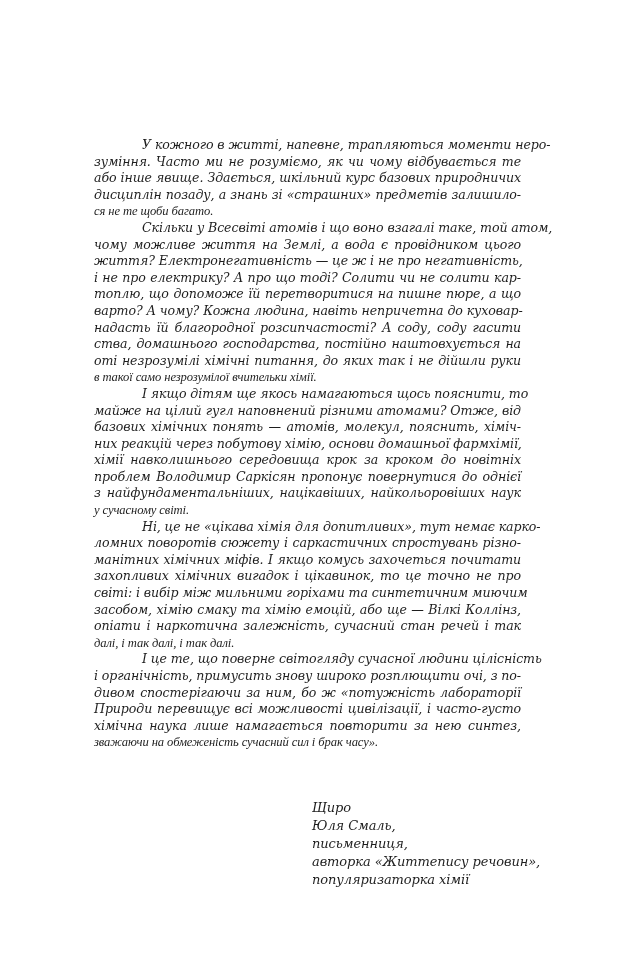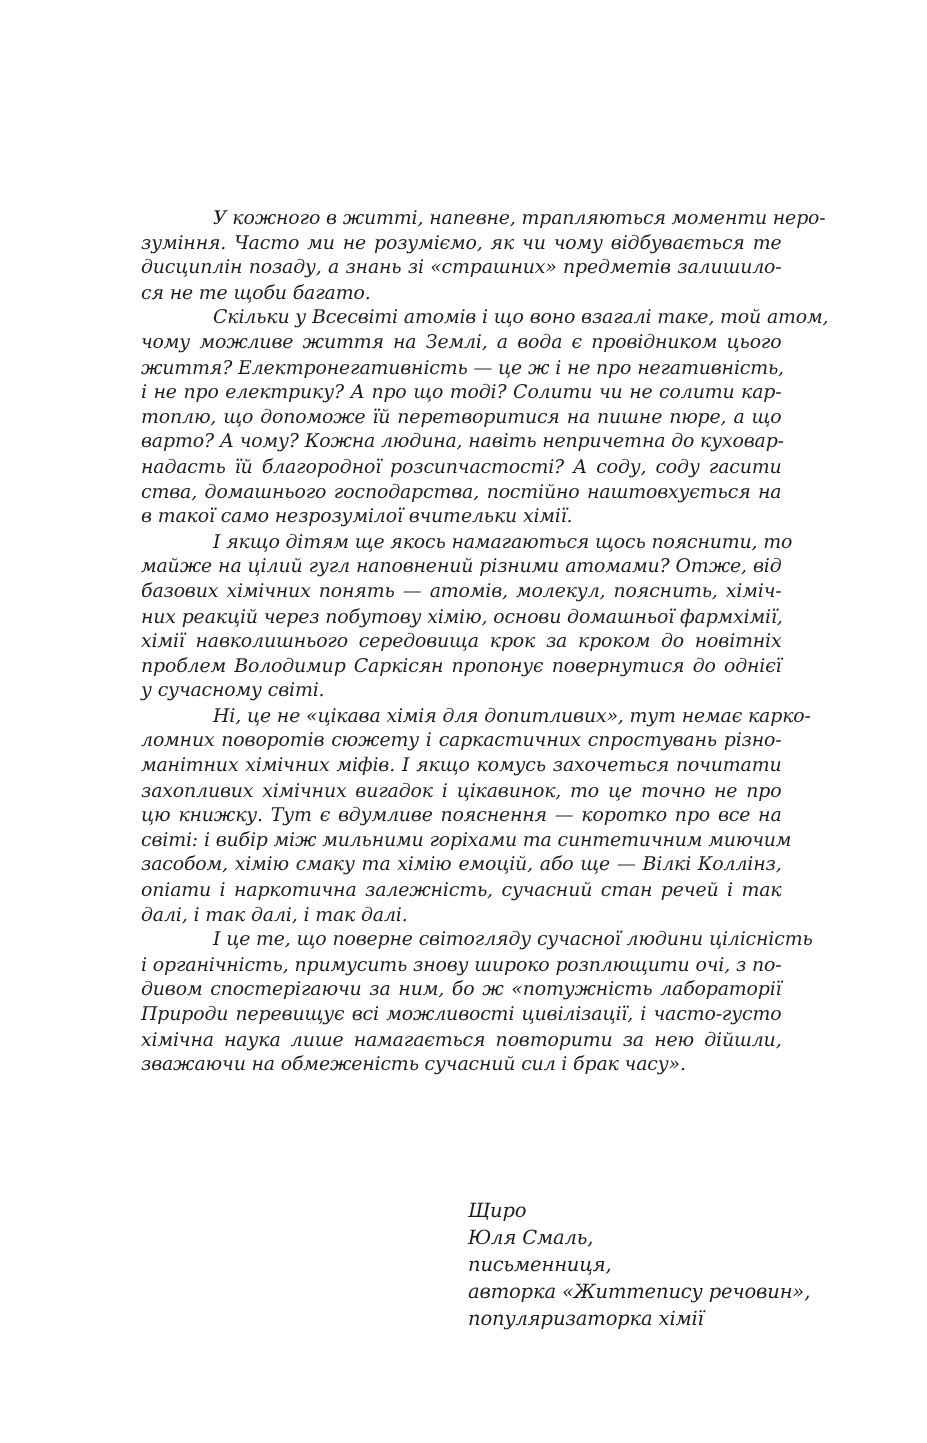--- a/index.html
+++ b/index.html
@@ -35,20 +35,21 @@
     text-align: justify;
     text-align-last: justify;
     height: 16.6px;
   }
   .line.indent {
     text-indent: 48px;
   }
   .line.last {
     text-align: center;
     text-align-last: left;
+    font-family: Liberation Serif, serif;
   }
   .signature-block {
     position: absolute;
     left: 312px;
     top: 766px;
     font-size: 13px;
     line-height: 18px;
     letter-spacing: -0.1px;
   }
   .signature-line {
@@ -58,60 +59,62 @@
   }
 </style>
 </head>
 <body>
 
 <div class="page" style="background: rgb(255, 255, 255); color: rgb(30, 30, 30); margin-top: 33px;">
   <div class="text-block">
       <div class="paragraph">
         <div class="line indent">У кожного в житті, напевне, трапляються моменти неро-</div>
         <div class="line">зуміння. Часто ми не розуміємо, як чи чому відбувається те</div>
+        <div class="line">або інше явище. Здається, шкільний курс базових природничих</div>
         <div class="line">дисциплін позаду, а знань зі «страшних» предметів залишило-</div>
         <div class="line last">ся не те щоби багато.</div>
       </div>
       <div class="paragraph">
         <div class="line indent">Скільки у Всесвіті атомів і що воно взагалі таке, той атом,</div>
         <div class="line">чому можливе життя на Землі, а вода є провідником цього</div>
         <div class="line">життя? Електронегативність — це ж і не про негативність,</div>
         <div class="line">і не про електрику? А про що тоді? Солити чи не солити кар-</div>
         <div class="line">топлю, що допоможе їй перетворитися на пишне пюре, а що</div>
         <div class="line">варто? А чому? Кожна людина, навіть непричетна до куховар-</div>
         <div class="line">надасть їй благородної розсипчастості? А соду, соду гасити</div>
         <div class="line">ства, домашнього господарства, постійно наштовхується на</div>
+        <div class="line">оті незрозумілі хімічні питання, до яких так і не дійшли руки</div>
         <div class="line last">в такої само незрозумілої вчительки хімії.</div>
       </div>
       <div class="paragraph">
         <div class="line indent">І якщо дітям ще якось намагаються щось пояснити, то</div>
         <div class="line">майже на цілий гугл наповнений різними атомами? Отже, від</div>
         <div class="line">базових хімічних понять — атомів, молекул, пояснить, хіміч-</div>
         <div class="line">них реакцій через побутову хімію, основи домашньої фармхімії,</div>
         <div class="line">хімії навколишнього середовища крок за кроком до новітніх</div>
         <div class="line">проблем Володимир Саркісян пропонує повернутися до однієї</div>
+        <div class="line">з найфундаментальніших, націкавіших, найкольоровіших наук</div>
         <div class="line last">у сучасному світі.</div>
       </div>
       <div class="paragraph">
         <div class="line indent">Ні, це не «цікава хімія для допитливих», тут немає карко-</div>
         <div class="line">ломних поворотів сюжету і саркастичних спростувань різно-</div>
         <div class="line">манітних хімічних міфів. І якщо комусь захочеться почитати</div>
         <div class="line">захопливих хімічних вигадок і цікавинок, то це точно не про</div>
-        <div class="line">цю книжку. Тут є вдумливе пояснення — коротко про все на</div>
         <div class="line">світі: і вибір між мильними горіхами та синтетичним миючим</div>
         <div class="line">засобом, хімію смаку та хімію емоцій, або ще — Вілкі Коллінз,</div>
         <div class="line">опіати і наркотична залежність, сучасний стан речей і так</div>
         <div class="line last">далі, і так далі, і так далі.</div>
       </div>
       <div class="paragraph">
         <div class="line indent">І це те, що поверне світогляду сучасної людини цілісність</div>
         <div class="line">і органічність, примусить знову широко розплющити очі, з по-</div>
         <div class="line">дивом спостерігаючи за ним, бо ж «потужність лабораторії</div>
         <div class="line">Природи перевищує всі можливості цивілізації, і часто-густо</div>
-        <div class="line">хімічна наука лише намагається повторити за нею дійшли,</div>
+        <div class="line">хімічна наука лише намагається повторити за нею синтез,</div>
         <div class="line last">зважаючи на обмеженість сучасний сил і брак часу».</div>
       </div>
     </div>
   <div class="signature-block">
       <div class="signature-line">Щиро</div>
       <div class="signature-line">Юля Смаль,</div>
       <div class="signature-line">письменниця,</div>
       <div class="signature-line">авторка «Життепису речовин»,</div>
       <div class="signature-line">популяризаторка хімії</div>
     </div>

